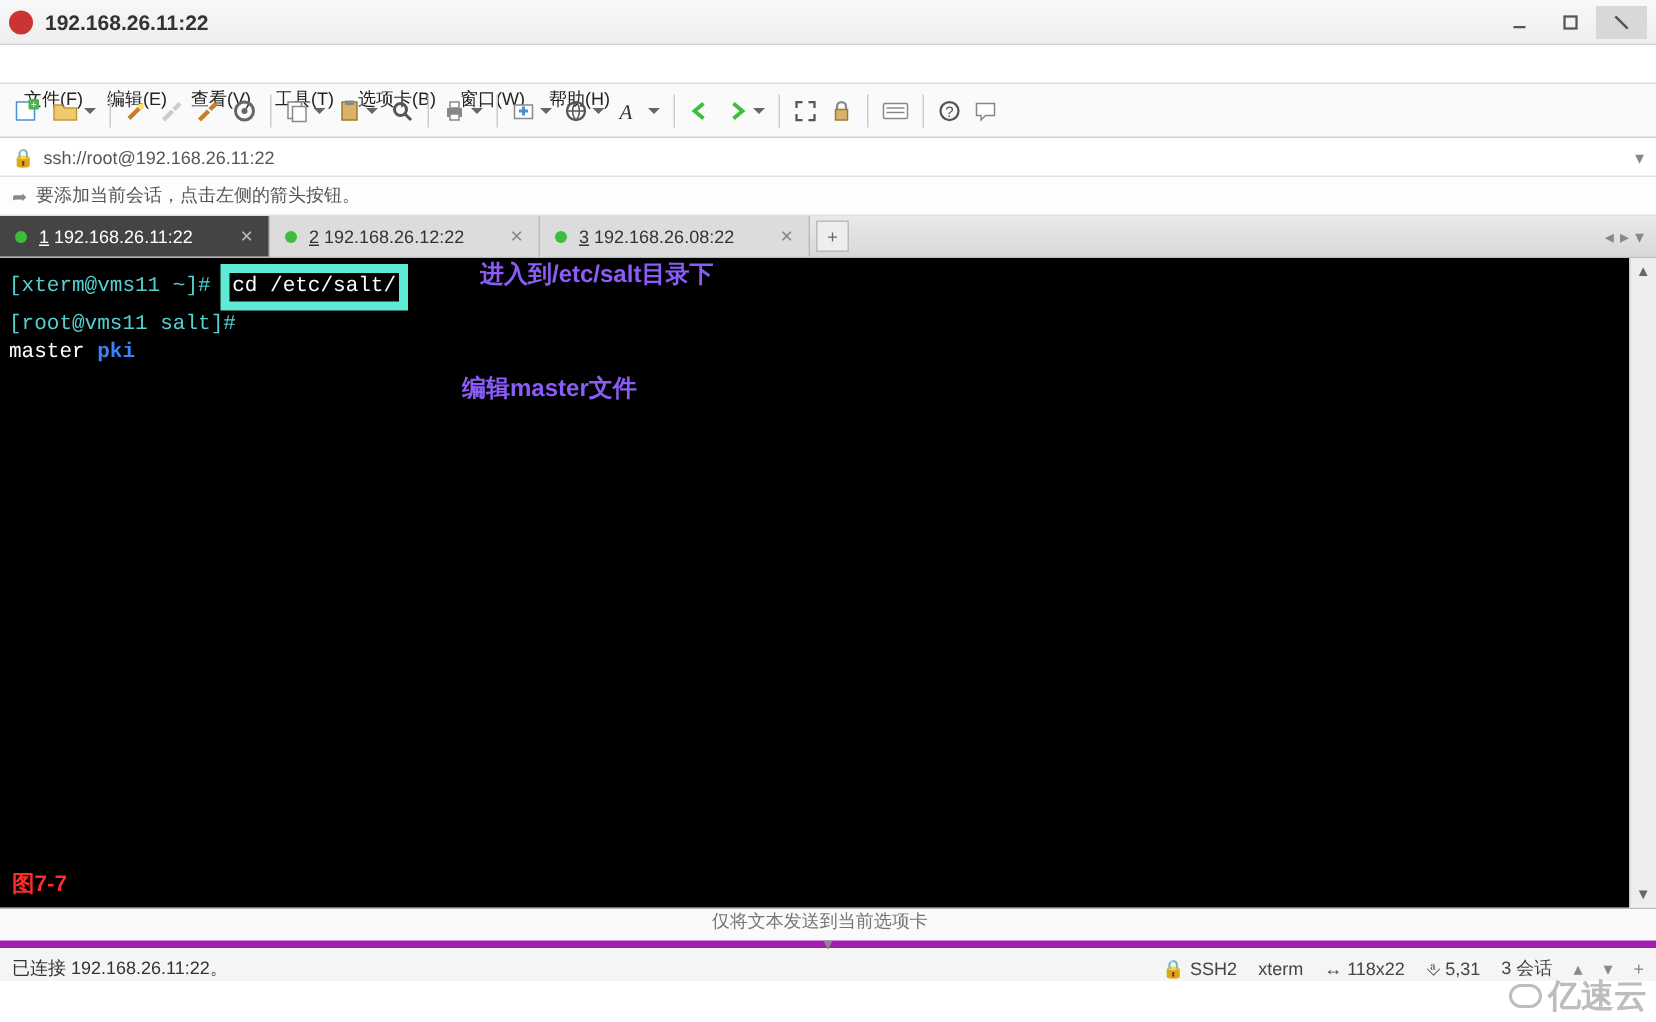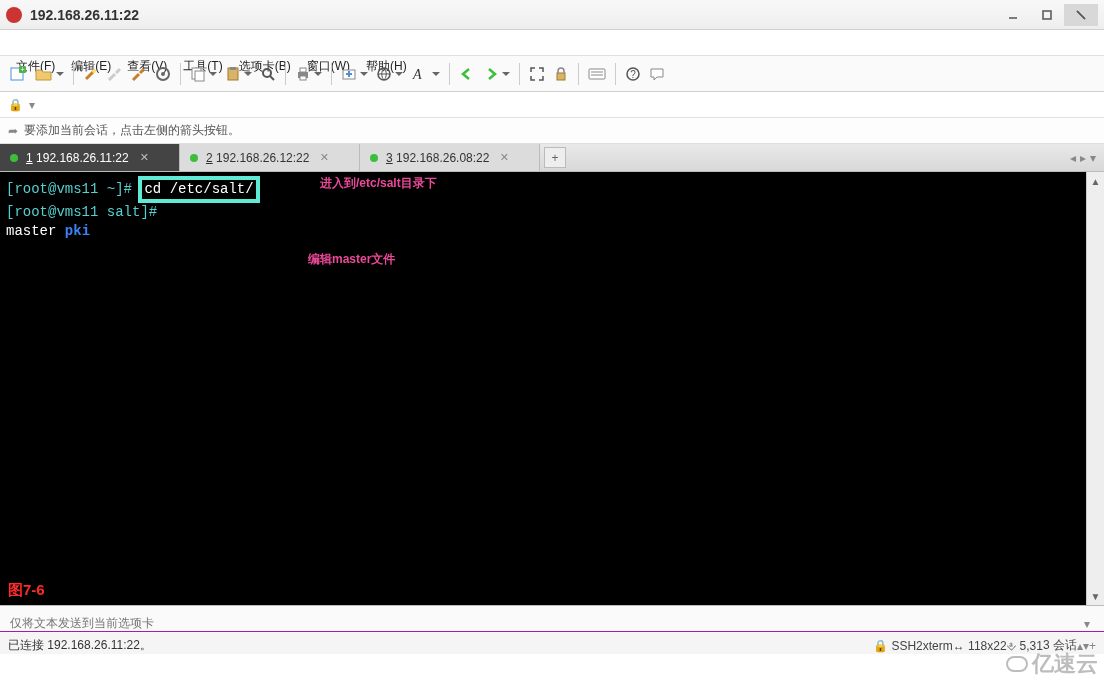--- a/index.html
+++ b/index.html
@@ -13,44 +13,44 @@
   .winbtn.close { background:#d8d8d8;}
   .menubar { height:26px; display:flex; align-items:center; gap:4px; padding:0 10px; border-bottom:1px solid #e0e0e0; color:#222;}
   .menuitem { padding:2px 6px;margin-top:48px;}
   .toolbar { height:36px; border-bottom:1px solid #d0d0d0; display:flex; align-items:center; padding:0 6px; gap:2px; background:#fafafa;}
   .tbtn { min-width:22px; height:26px; display:flex; align-items:center; justify-content:center; color:#555; padding:0 3px; position:relative;}
   .tdd::after { content:""; border-left:4px solid transparent; border-right:4px solid transparent; border-top:4px solid #666; margin-left:3px;}
   .tsep { width:1px; height:22px; background:#ccc; margin:0 4px;}
   .addrbar { height:26px; border-bottom:1px solid #e0e0e0; display:flex; align-items:center; padding:0 8px; color:#555; gap:6px;}
   .infobar { height:26px; border-bottom:1px solid #e0e0e0; display:flex; align-items:center; padding:0 8px; color:#555; gap:6px; background:#fdfdfd;}
   .tabstrip { height:28px; background:linear-gradient(#e9e9e9,#d8d8d8); display:flex; align-items:stretch; border-bottom:1px solid #bbb;}
-  .tab { display:flex; align-items:center; gap:8px; padding:0 30px 0 10px; border-right:1px solid #bbb; background:#dcdcdc; color:#333; position:relative; min-width:180px;}
+  .tab { display:flex; align-items:center; gap:8px; padding:0 10px 0 10px; border-right:1px solid #bbb; background:#dcdcdc; color:#333; position:relative; min-width:180px;}
   .tab.active { background:#444; color:#fff;}
   .tab .dot { width:8px; height:8px; border-radius:50%; background:#3bbf3b;}
   .tab .num { text-decoration:underline;}
   .tab .x { margin-left:auto; color:#888; font-size:11px;}
   .tab.active .x { color:#bbb;}
   .addtab { width:22px; display:flex; align-items:center; justify-content:center; border:1px solid #bbb; margin:3px 0 3px 4px; background:#eee; color:#666;}
   .tabright { margin-left:auto; display:flex; align-items:center; gap:4px; padding-right:8px; color:#888;}
   .terminal-wrap { display:flex; height:434px; border-bottom:1px solid #bbb;}
   .terminal { flex:1; background:#000; color:#ccc; font-family:"Consolas","Courier New",monospace; font-size:14px; line-height:19px; padding:4px 6px; position:relative; overflow:hidden;}
   .scrollbar { width:18px; background:#eee; border-left:1px solid #ccc; position:relative;}
   .scroll-up,.scroll-down{height:18px;display:flex;align-items:center;justify-content:center;color:#666;font-size:10px;}
   .white { color:#fff;}
   .cyan { color:#55d0d0;}
   .blue { color:#3b82f6; font-weight:bold;}
-  .redbox { display:inline-block; border:4px solid #5eead4; padding:0 2px; margin:0 -2px;}
+  .redbox { display:inline-block; border:6px solid #5eead4; padding:0 2px; margin:0 -2px;}
   .cursor { display:inline-block; width:9px; height:16px; border:1px solid #2fc92f; vertical-align:middle; margin-left:1px;}
-  .annot { position:absolute; color:#ec4899; font-family:"Microsoft YaHei",sans-serif; font-weight:bold; font-size:12px;}
+  .annot { position:absolute; color:#8b5cf6; font-family:"Microsoft YaHei",sans-serif; font-weight:bold; font-size:16px;}
   .fig { position:absolute; left:8px; bottom:6px; color:#ff2a2a; font-weight:bold; font-family:"Microsoft YaHei",sans-serif; font-size:15px;}
-  .sendbar { height:26px; border-bottom:1px solid #a21caf; display:flex; align-items:flex-end; padding:0 8px; color:#888; background:#fafafa;}
+  .sendbar { height:26px; border-bottom:5px solid #a21caf; display:flex; align-items:center; padding:0 8px; color:#888; background:#fafafa;flex-direction:column;}
   .sendinput { flex:1; border:none; outline:none; background:transparent; color:#333; font-size:12px;}
   .senddd { padding:0 6px; color:#888;}
   .statusbar { height:22px; display:flex; align-items:flex-end; padding:0 8px; color:#333; background:#f5f5f5; gap:10px;}
-  .statusbar .right { margin-left:auto; display:flex; align-items:center; color:#444;}
+  .statusbar .right { margin-left:auto; display:flex; align-items:center; gap:14px; color:#444;}
   .watermark { position:absolute; right:6px; bottom:2px; color:#bdbdbd; font-size:22px; font-weight:bold; display:flex; align-items:center; gap:4px; pointer-events:none;}
   .watermark .circ { width:22px; height:16px; border:2px solid #bdbdbd; border-radius:10px; position:relative;}
   svg { display:block;}
 </style>
 </head>
 <body>
 
 <div class="titlebar">
   <span class="app-icon"></span>
   <span class="ip">192.168.26.11:22</span>
@@ -206,20 +206,21 @@
     </div>
   <div class="tbtn">
       <svg width="16" height="16">
         <path d="M2 3h12v8H8l-3 3v-3H2z" fill="#fff" stroke="#888"></path>
       </svg>
     </div>
 </div>
 
 <div class="addrbar">
   <span>🔒</span>
+  <span style="flex:1">ssh://root@192.168.26.11:22</span>
   <span style="color:#888">▾</span>
 </div>
 
 <div class="infobar">
   <span style="color:#888">➦</span>
   <span>要添加当前会话，点击左侧的箭头按钮。</span>
 </div>
 
 <div class="tabstrip">
   <div class="tab active">
@@ -240,27 +241,27 @@
   <div class="addtab">+</div>
   <div class="tabright">
     <span>◂</span>
     <span>▸</span>
     <span>▾</span>
   </div>
 </div>
 
 <div class="terminal-wrap">
   <div class="terminal">
-    <div><span class="cyan">[root@vms11 ~]#</span> <span class="redbox"><span class="white">cd /etc/salt/</span></span></div>
+    <div><span class="cyan">[xterm@vms11 ~]#</span> <span class="redbox"><span class="white">cd /etc/salt/</span></span></div>
     <div><span class="cyan">[root@vms11 salt]#</span></div>
     <div><span class="white">master</span><span>  </span><span class="blue">pki</span></div>
 
     <div class="annot" style="top:2px; left:320px;">进入到/etc/salt目录下</div>
     <div class="annot" style="top:78px; left:308px;">编辑master文件</div>
-    <div class="fig">图7-6</div>
+    <div class="fig">图7-7</div>
   </div>
   <div class="scrollbar">
     <div class="scroll-up">▲</div>
     <div style="flex:1"></div>
     <div class="scroll-down" style="position:absolute;bottom:0;width:100%;">▼</div>
   </div>
 </div>
 
 <div class="sendbar">
   <input class="sendinput" placeholder="仅将文本发送到当前选项卡" style="">

